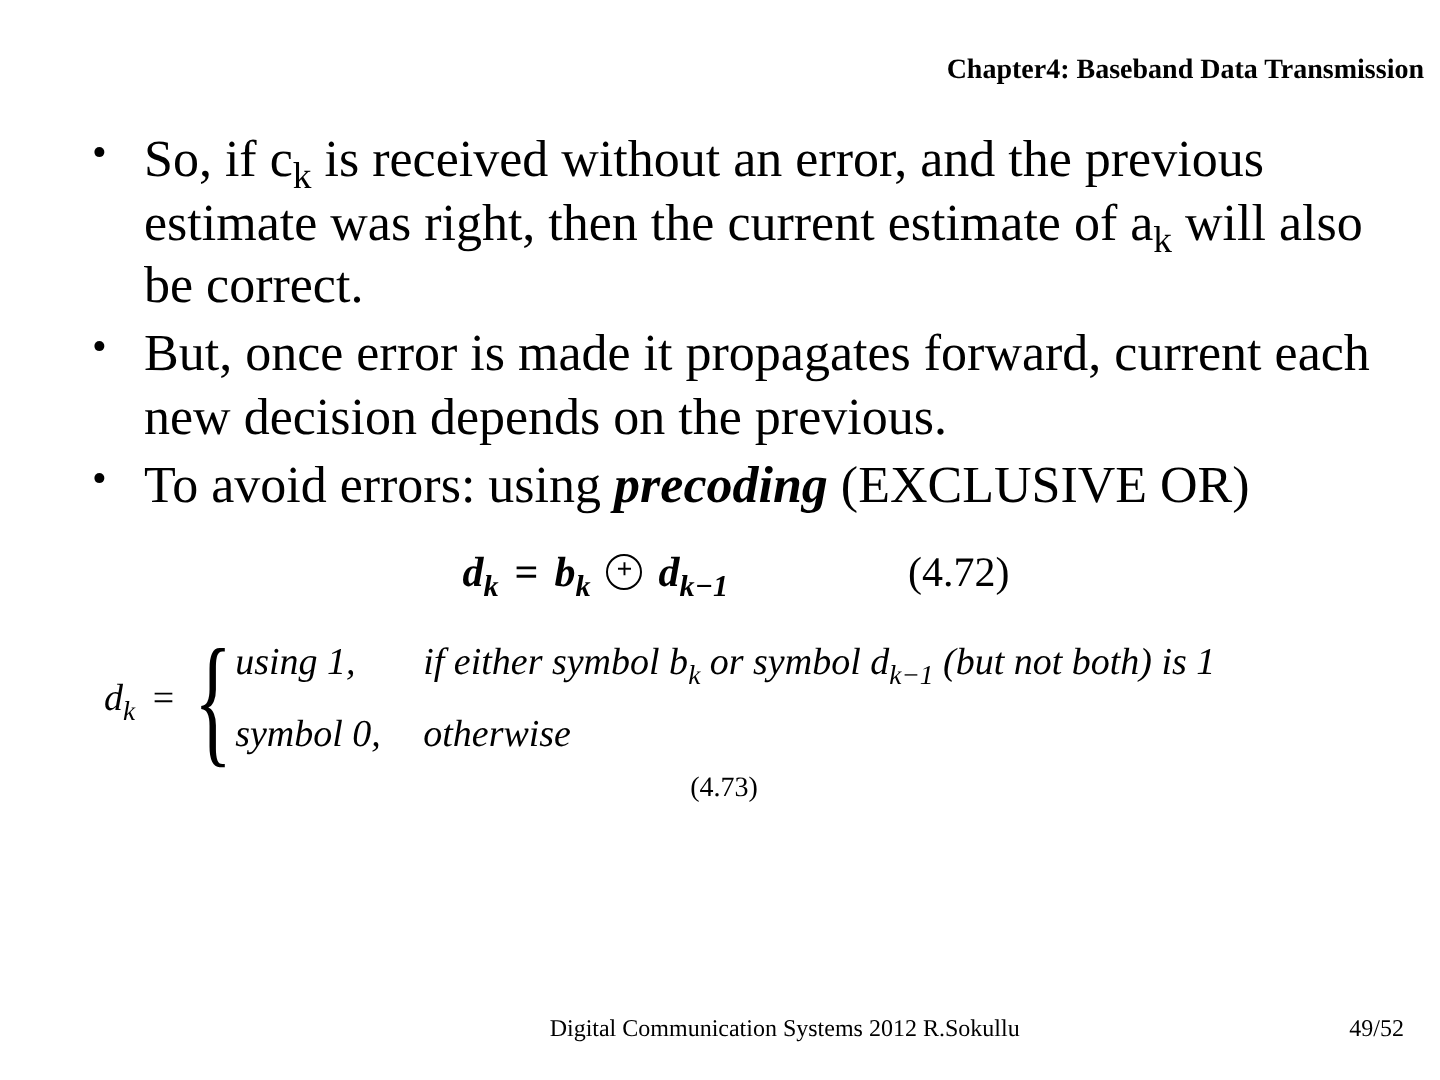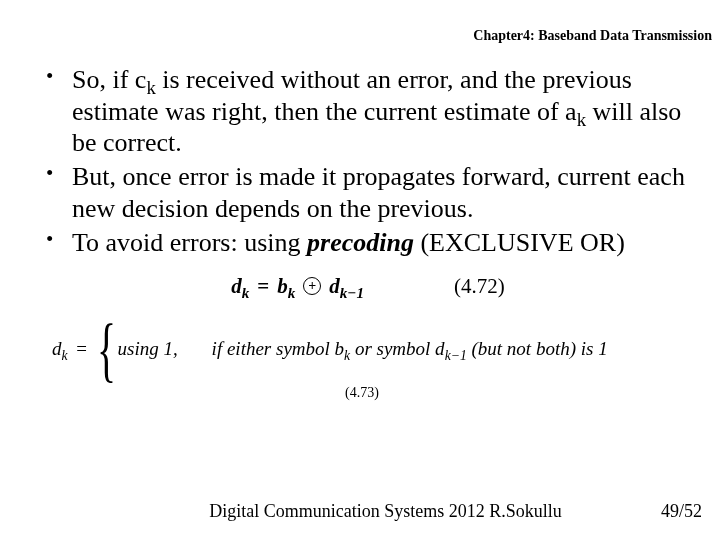--- a/index.html
+++ b/index.html
@@ -96,21 +96,21 @@
       margin-top: 4px;
     }
 
     .footer {
       position: absolute;
       bottom: 18px;
       left: 0;
       width: 100%;
       display: flex;
       justify-content: space-between;
-      font-size: 18px;
+      font-size: 12px;
       padding: 0 18px 0 0;
     }
     .footer .center {
       flex: 1;
       text-align: center;
       padding-left: 110px;
     }
   </style>
 </head>
 <body>
@@ -150,20 +150,26 @@
         <span style="font-style:normal; padding-left:4px;">=</span>
       </span>
       <span class="brace">{</span>
       <span class="cases">
         <span class="row">
           <span class="col1">using 1,</span>
           <span class="col2">
             <span>if either symbol b</span><span class="sub">k</span><span> or symbol d</span><span class="sub">k−1</span><span> (but not both) is 1</span>
           </span>
         </span>
+        <span class="row row2">
+          <span class="col1">symbol 0,</span>
+          <span class="col2full">
+            <span class="right">otherwise</span>
+          </span>
+        </span>
       </span>
     </div>
     <div class="eqlabel">(4.73)</div>
   </div>
 </div>
 
 <div class="footer">
   <span class="center">Digital Communication Systems 2012 R.Sokullu</span>
   <span>49/52</span>
 </div>

